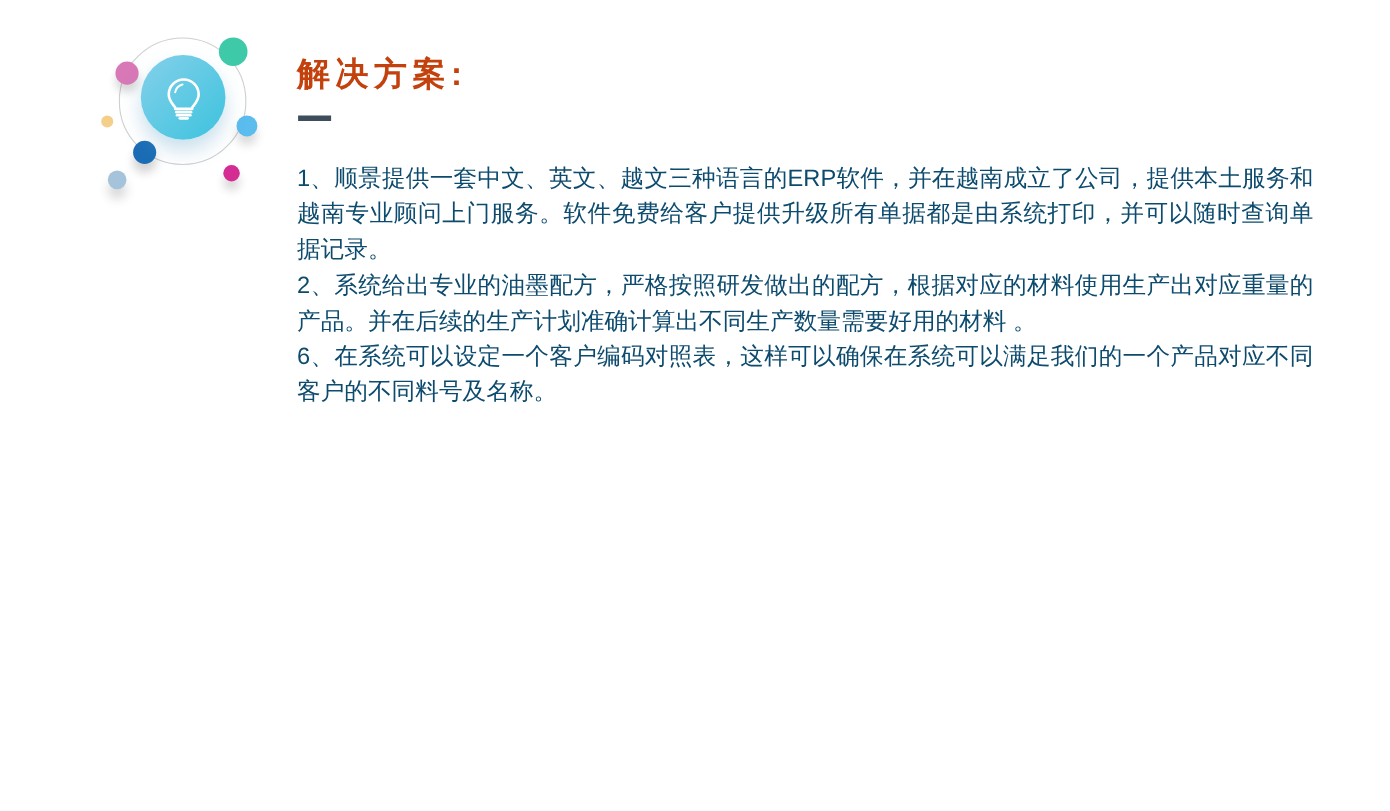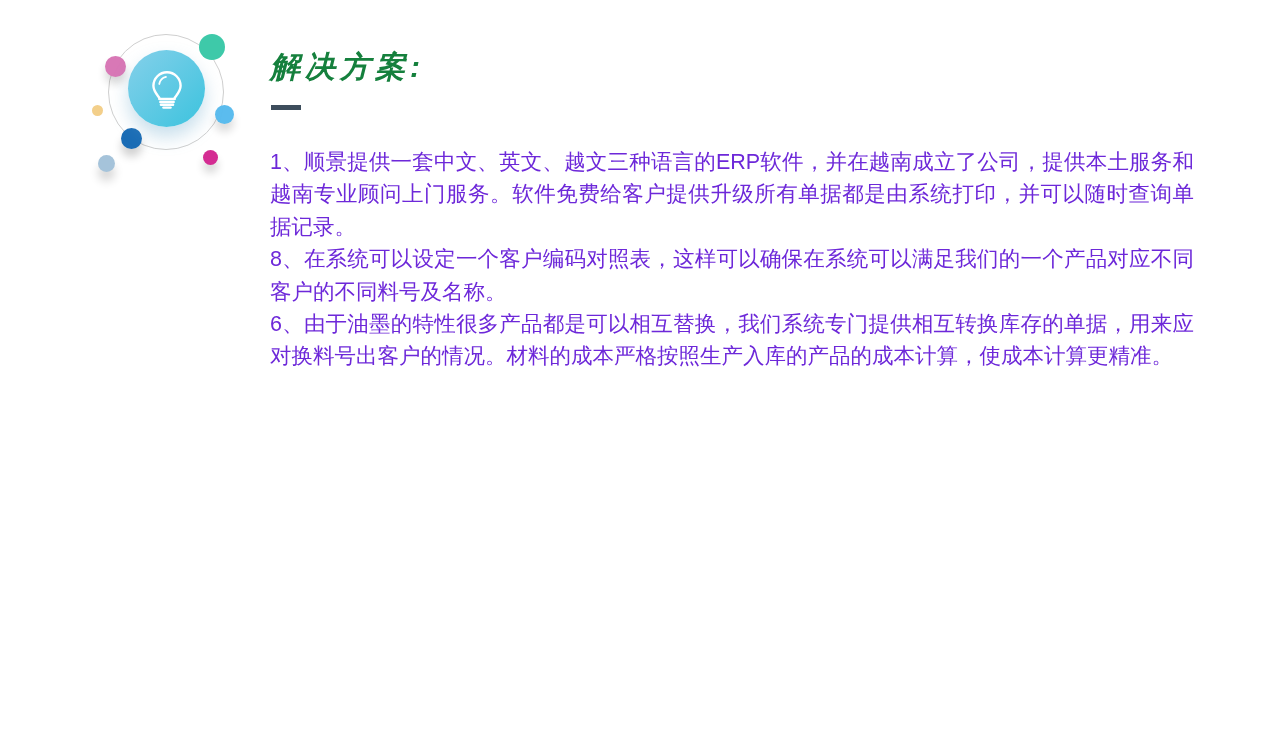--- a/index.html
+++ b/index.html
@@ -63,20 +63,20 @@
         <line x1="16.2" y1="37.1" x2="27.8" y2="37.1"></line>
         <path d="M18.6 39.8 L25.4 39.8"></path>
         <path d="M14.6 17.2 A8.6 8.6 0 0 1 21 10.4" stroke-width="1.7"></path>
       </g>
     </svg>
   </div>
 
   <div class="dot dot-teal" style="background: rgb(62, 201, 169);"></div>
 </div>
 
-<h1 class="page-title" style="color: #15803d; font-style: italic;">解决方案:</h1>
+<h1 class="page-title" style="color: #c2410c;">解决方案:</h1>
 <div class="title-underline" style="background: rgb(61, 77, 92);"></div>
 
-<div class="solution-list" style="color: #6d28d9;">
+<div class="solution-list" style="color: #0c4a6e;">
   <p>1、顺景提供一套中文、英文、越文三种语言的ERP软件，并在越南成立了公司，提供本土服务和越南专业顾问上门服务。软件免费给客户提供升级所有单据都是由系统打印，并可以随时查询单据记录。</p>
-  <p>8、在系统可以设定一个客户编码对照表，这样可以确保在系统可以满足我们的一个产品对应不同客户的不同料号及名称。</p>
-  <p>6、由于油墨的特性很多产品都是可以相互替换，我们系统专门提供相互转换库存的单据，用来应对换料号出客户的情况。材料的成本严格按照生产入库的产品的成本计算，使成本计算更精准。</p>
+  <p>2、系统给出专业的油墨配方，严格按照研发做出的配方，根据对应的材料使用生产出对应重量的产品。并在后续的生产计划准确计算出不同生产数量需要好用的材料 。</p>
+  <p>6、在系统可以设定一个客户编码对照表，这样可以确保在系统可以满足我们的一个产品对应不同客户的不同料号及名称。</p>
 </div>
 
 </body></html>

